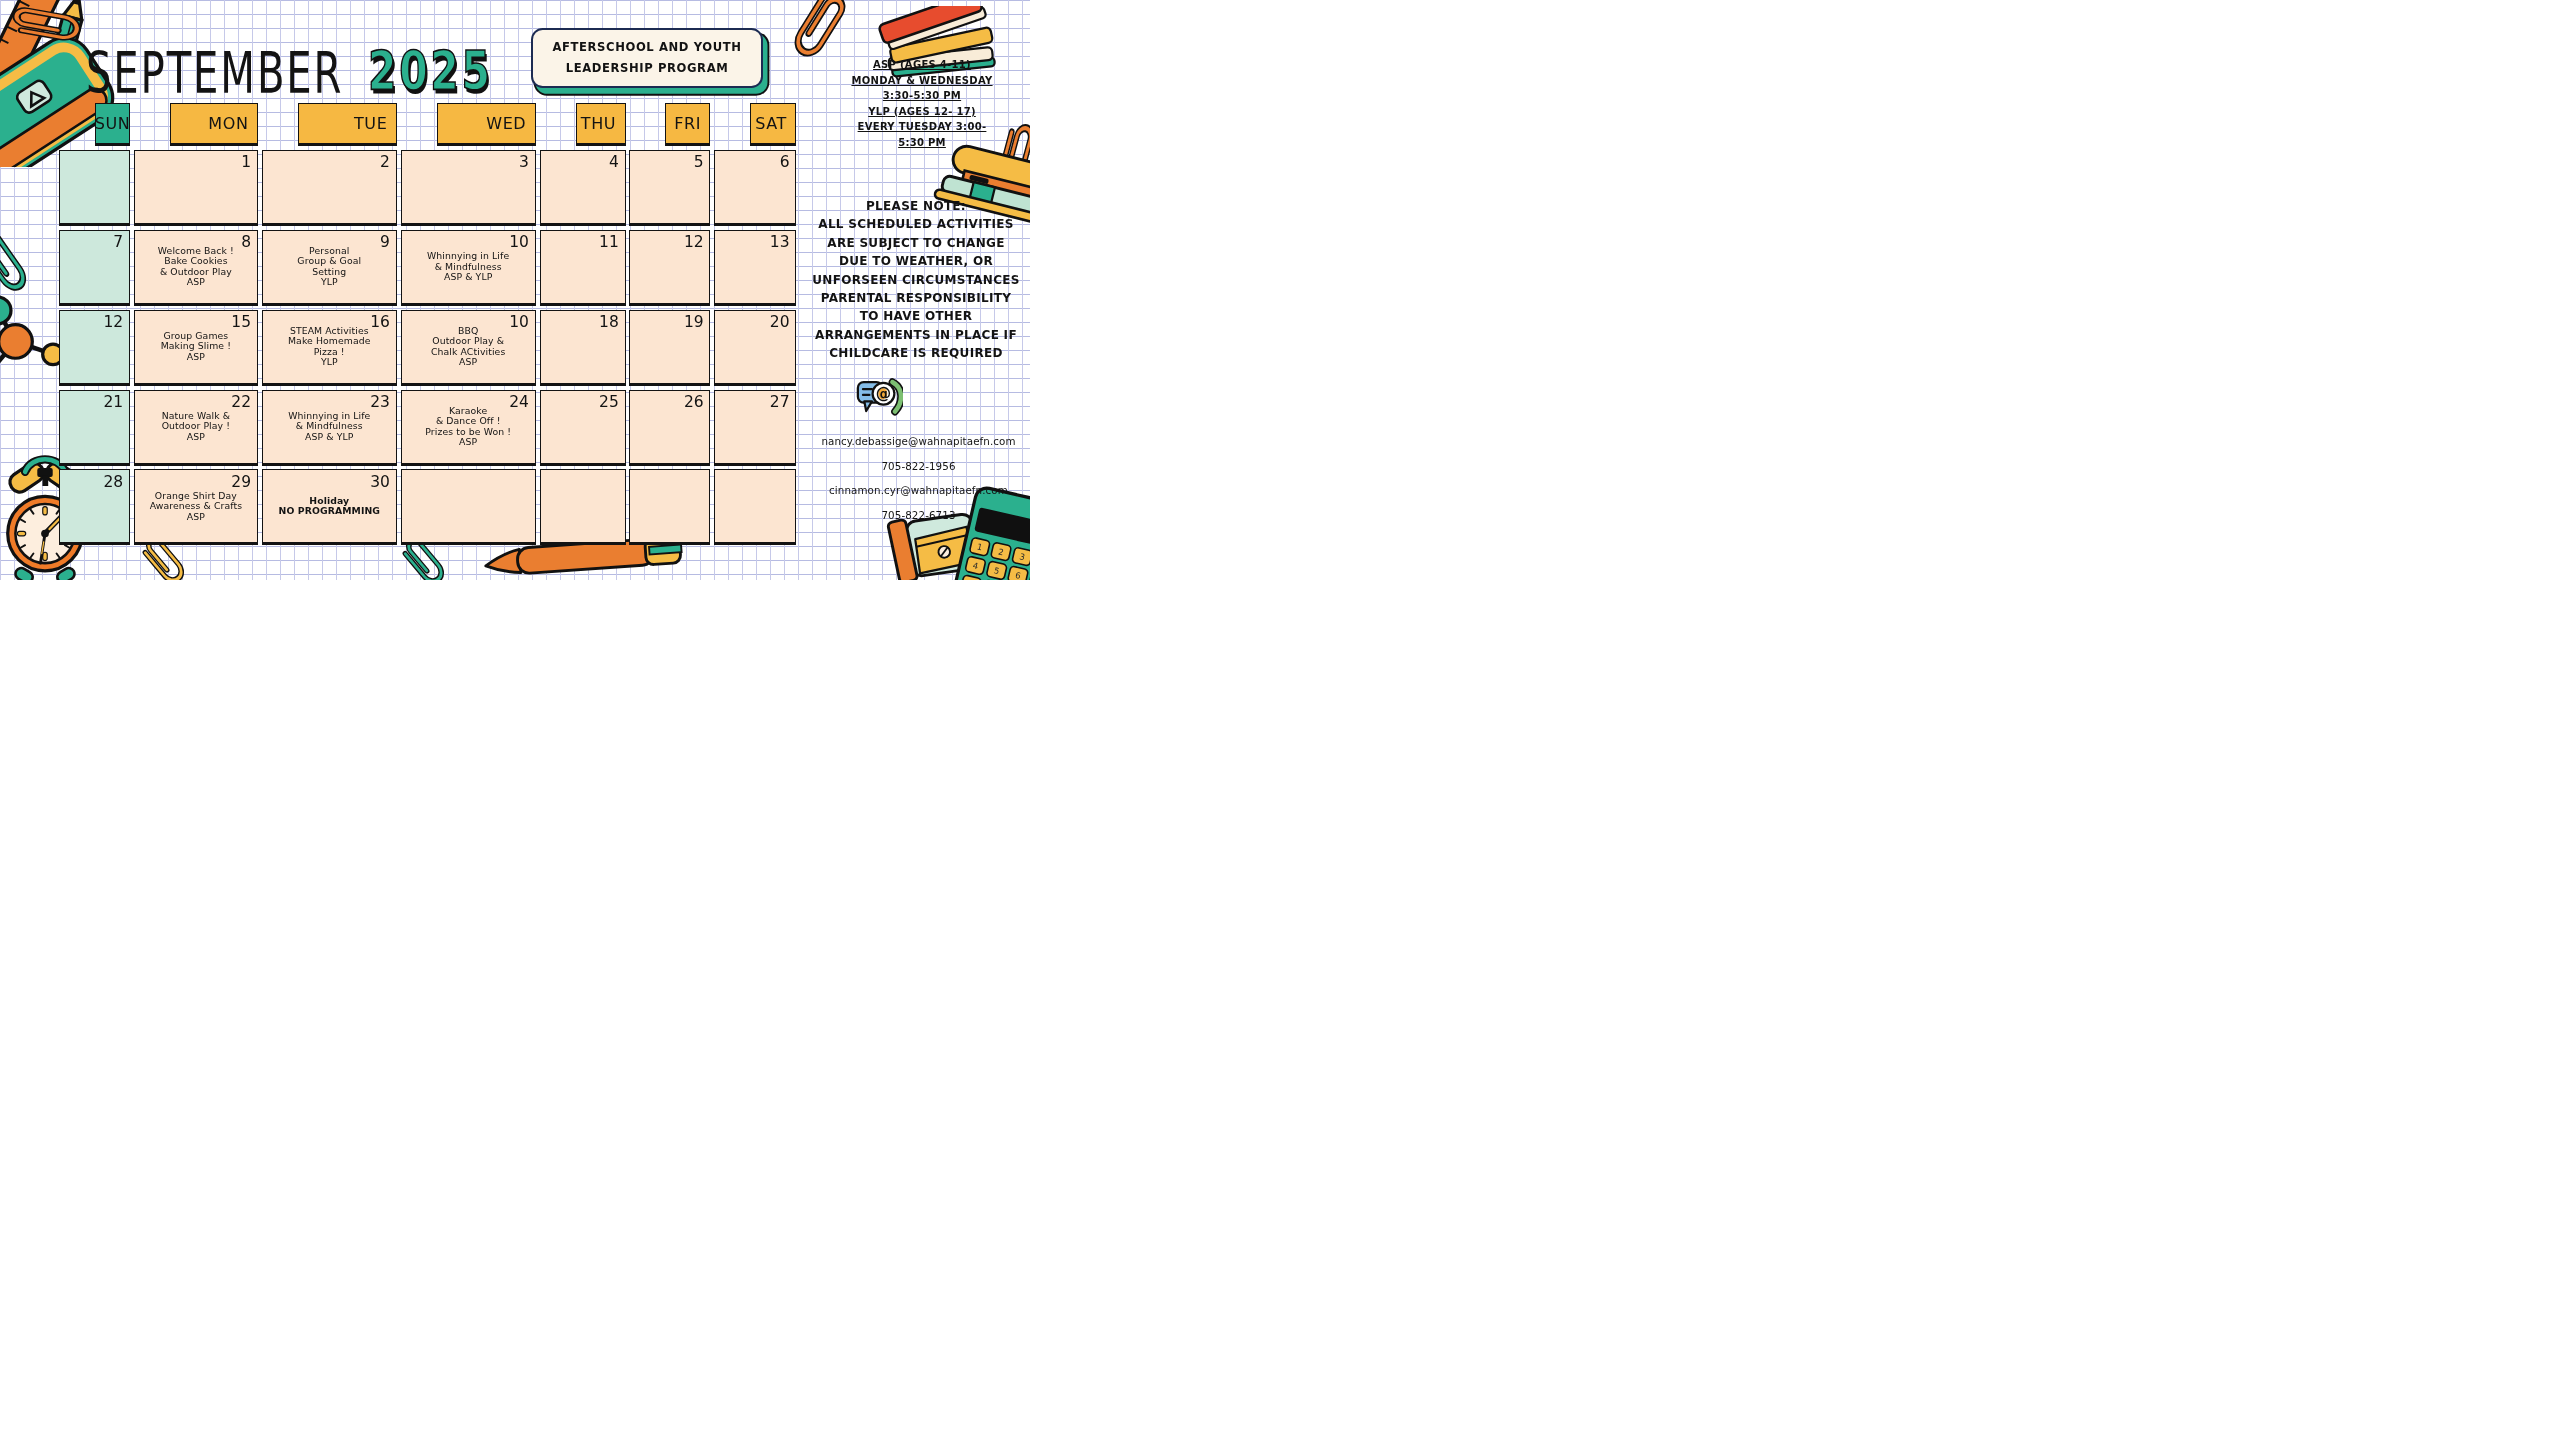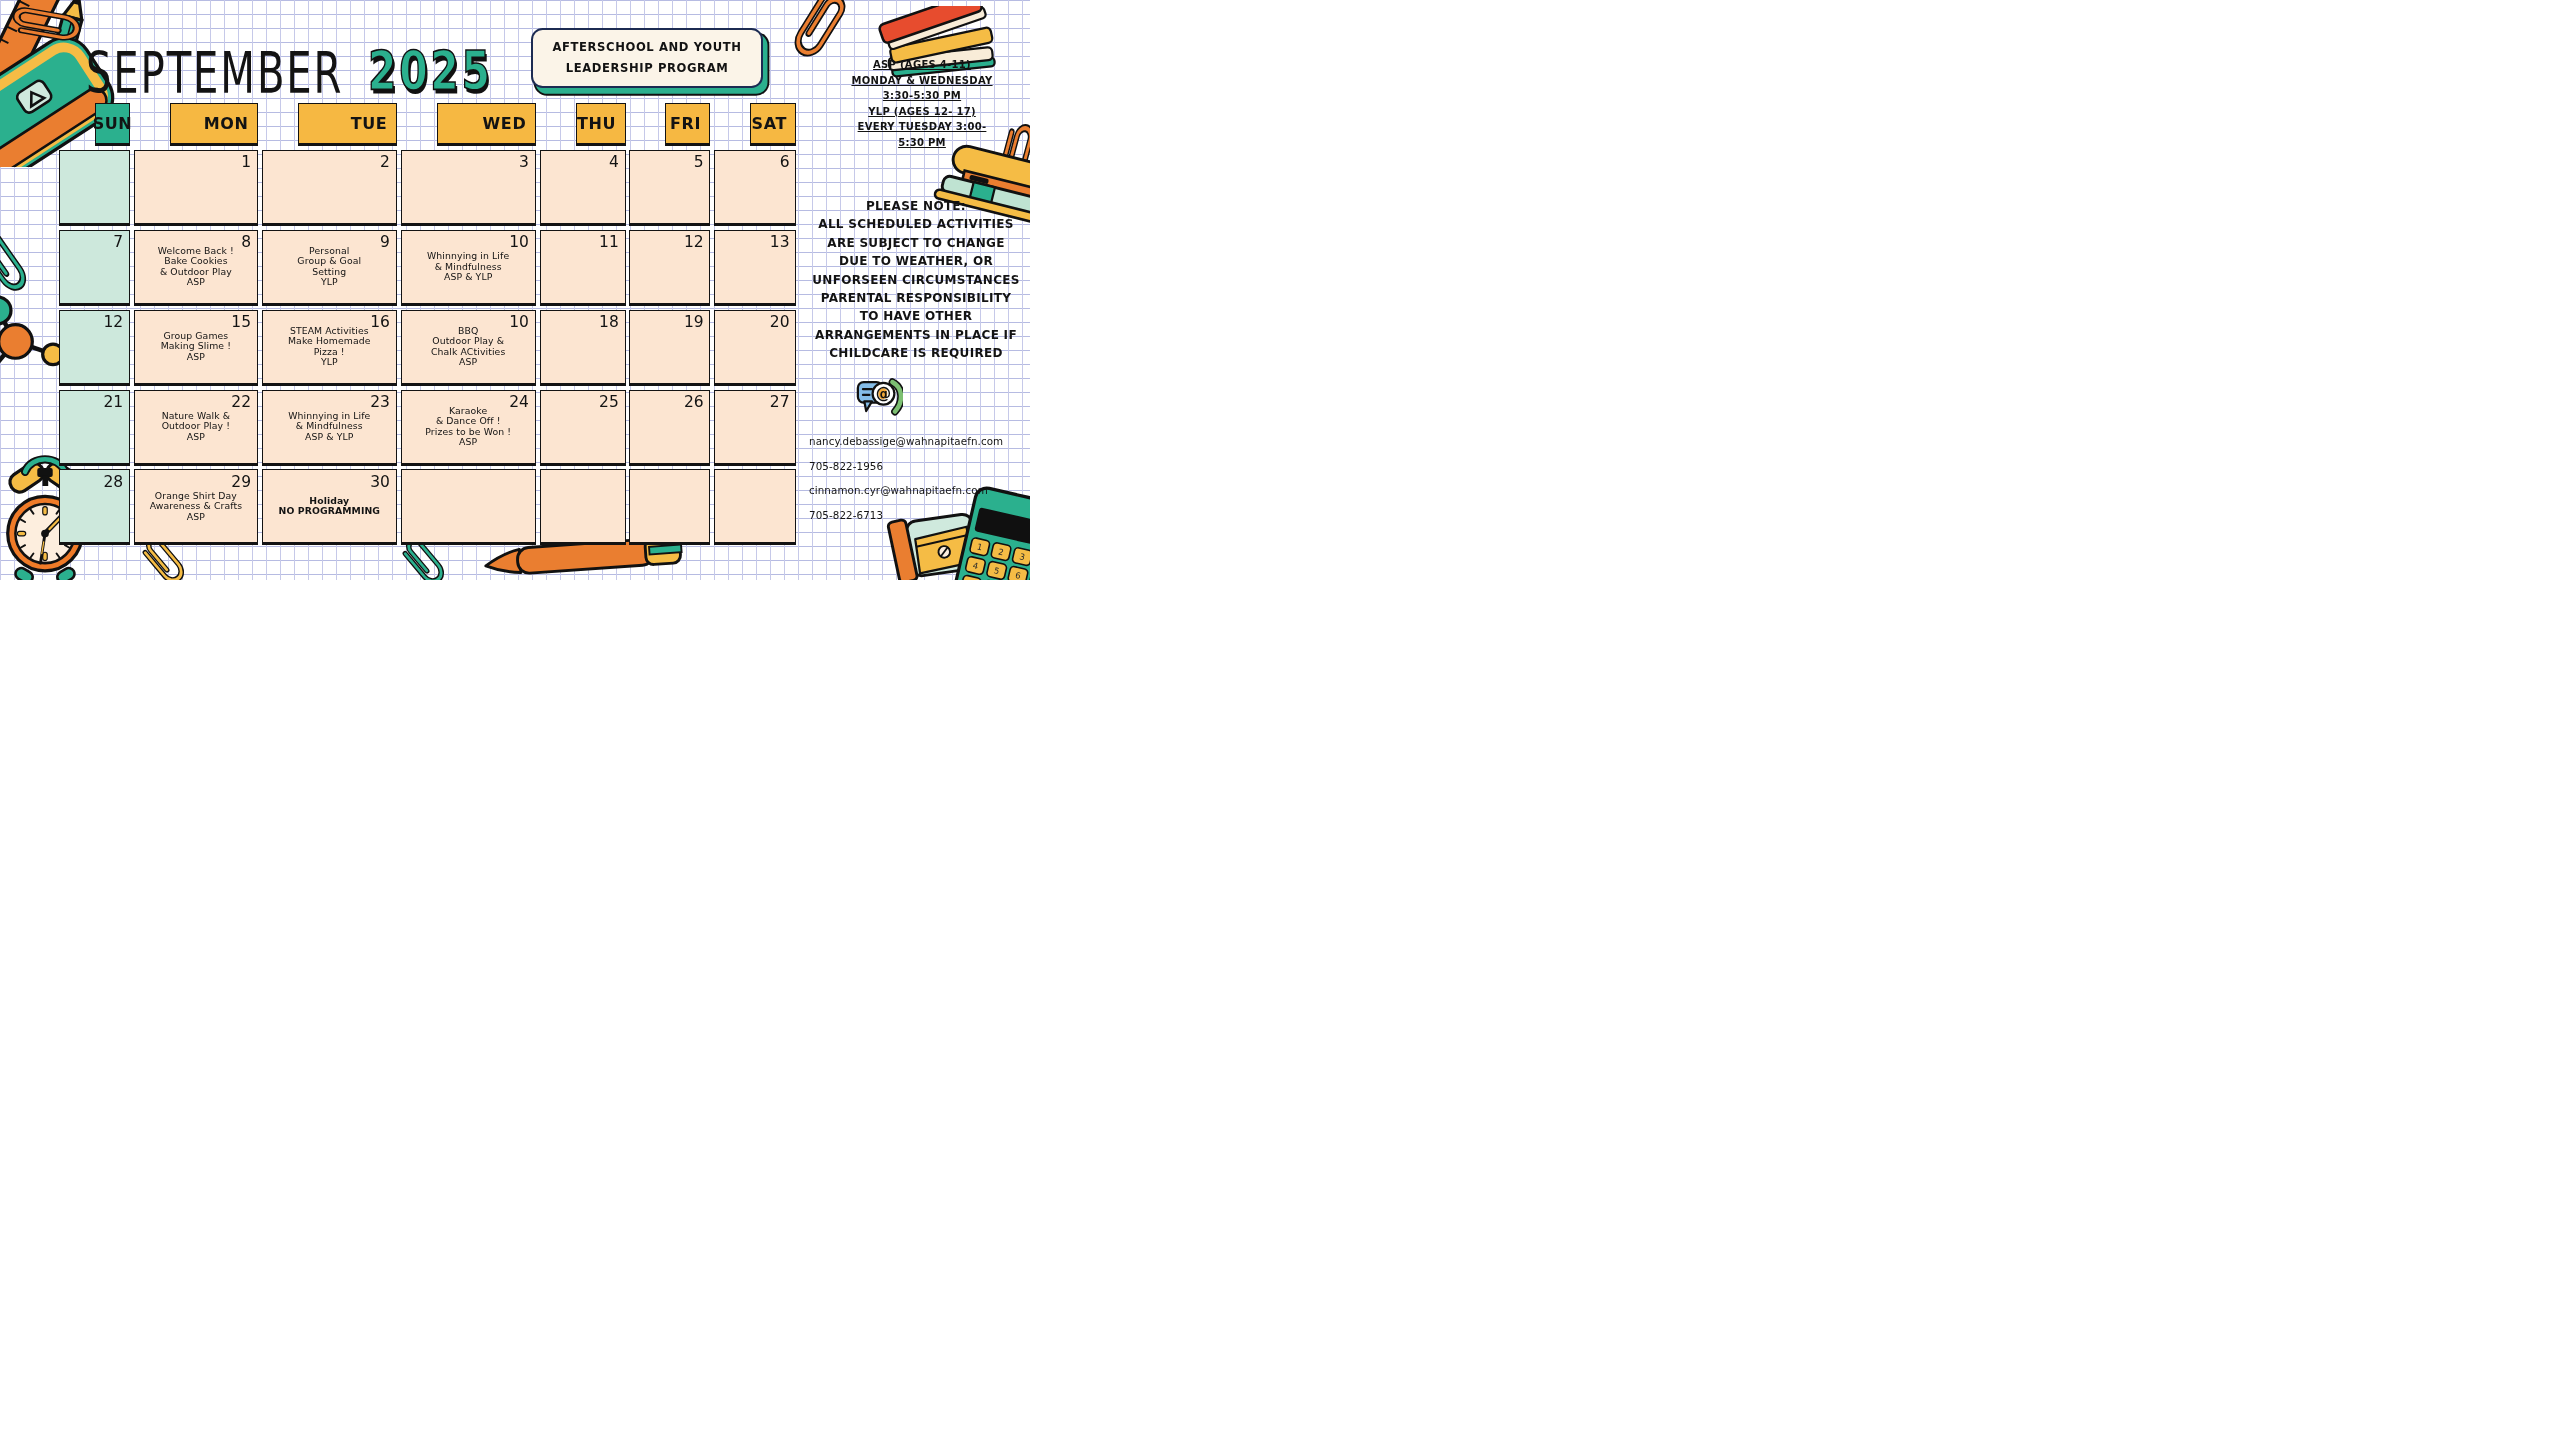--- a/index.html
+++ b/index.html
@@ -34,33 +34,33 @@
   
   .program-info{
     position:absolute;left:820px;top:57px;width:204px;text-align:center;
     font-size:10px;font-weight:700;line-height:15.5px;letter-spacing:0.3px;text-decoration:underline;
   }
   .note{
     position:absolute;left:804px;top:197px;width:224px;text-align:center;
     font-size:12px;font-weight:700;line-height:18.4px;letter-spacing:0.3px;
   }
   .contact{
-    position:absolute;left:809px;top:429px;width:219px;text-align:left;
+    position:absolute;left:809px;top:429px;width:219px;text-align:center;
     font-size:10.3px;font-weight:500;line-height:24.5px;letter-spacing:0.1px;white-space:nowrap;
   }
   
   .calendar{
     position:absolute;left:59px;top:103px;display:grid;gap:3.9px;
     grid-template-columns:71px 124px 135px 135px 86px 81px 82px;
     grid-template-rows:43px 76px 76px 76px 76px 76px;
   }
   .wd{
     background:#f6b842;border:1.9px solid #131313;border-bottom-width:3.9px;
     display:flex;align-items:center;justify-content:flex-end;
-    padding-right:8.4px;font-size:16px;font-weight:700;letter-spacing:0.6px;margin-left:36px;
+    padding-right:8.4px;font-size:16px;font-weight:400;letter-spacing:0.6px;margin-left:36px;
   }
   .wd.sun{background:#2bb08e;justify-content:center;padding-right:0;}
   .cell{position:relative;background:#fce5d1;border:1.9px solid #131313;border-bottom-width:3.9px;}
   .cell.sun{background:#cde8dc;}
   .num{position:absolute;top:2.6px;right:5.8px;font-size:15.5px;font-weight:500;}
   .lines{
     position:absolute;inset:0;display:flex;flex-direction:column;
     justify-content:center;align-items:center;text-align:center;
     padding:3.9px 5.2px;font-size:9.3px;font-weight:500;line-height:1.12;letter-spacing:0.1px;
   }

